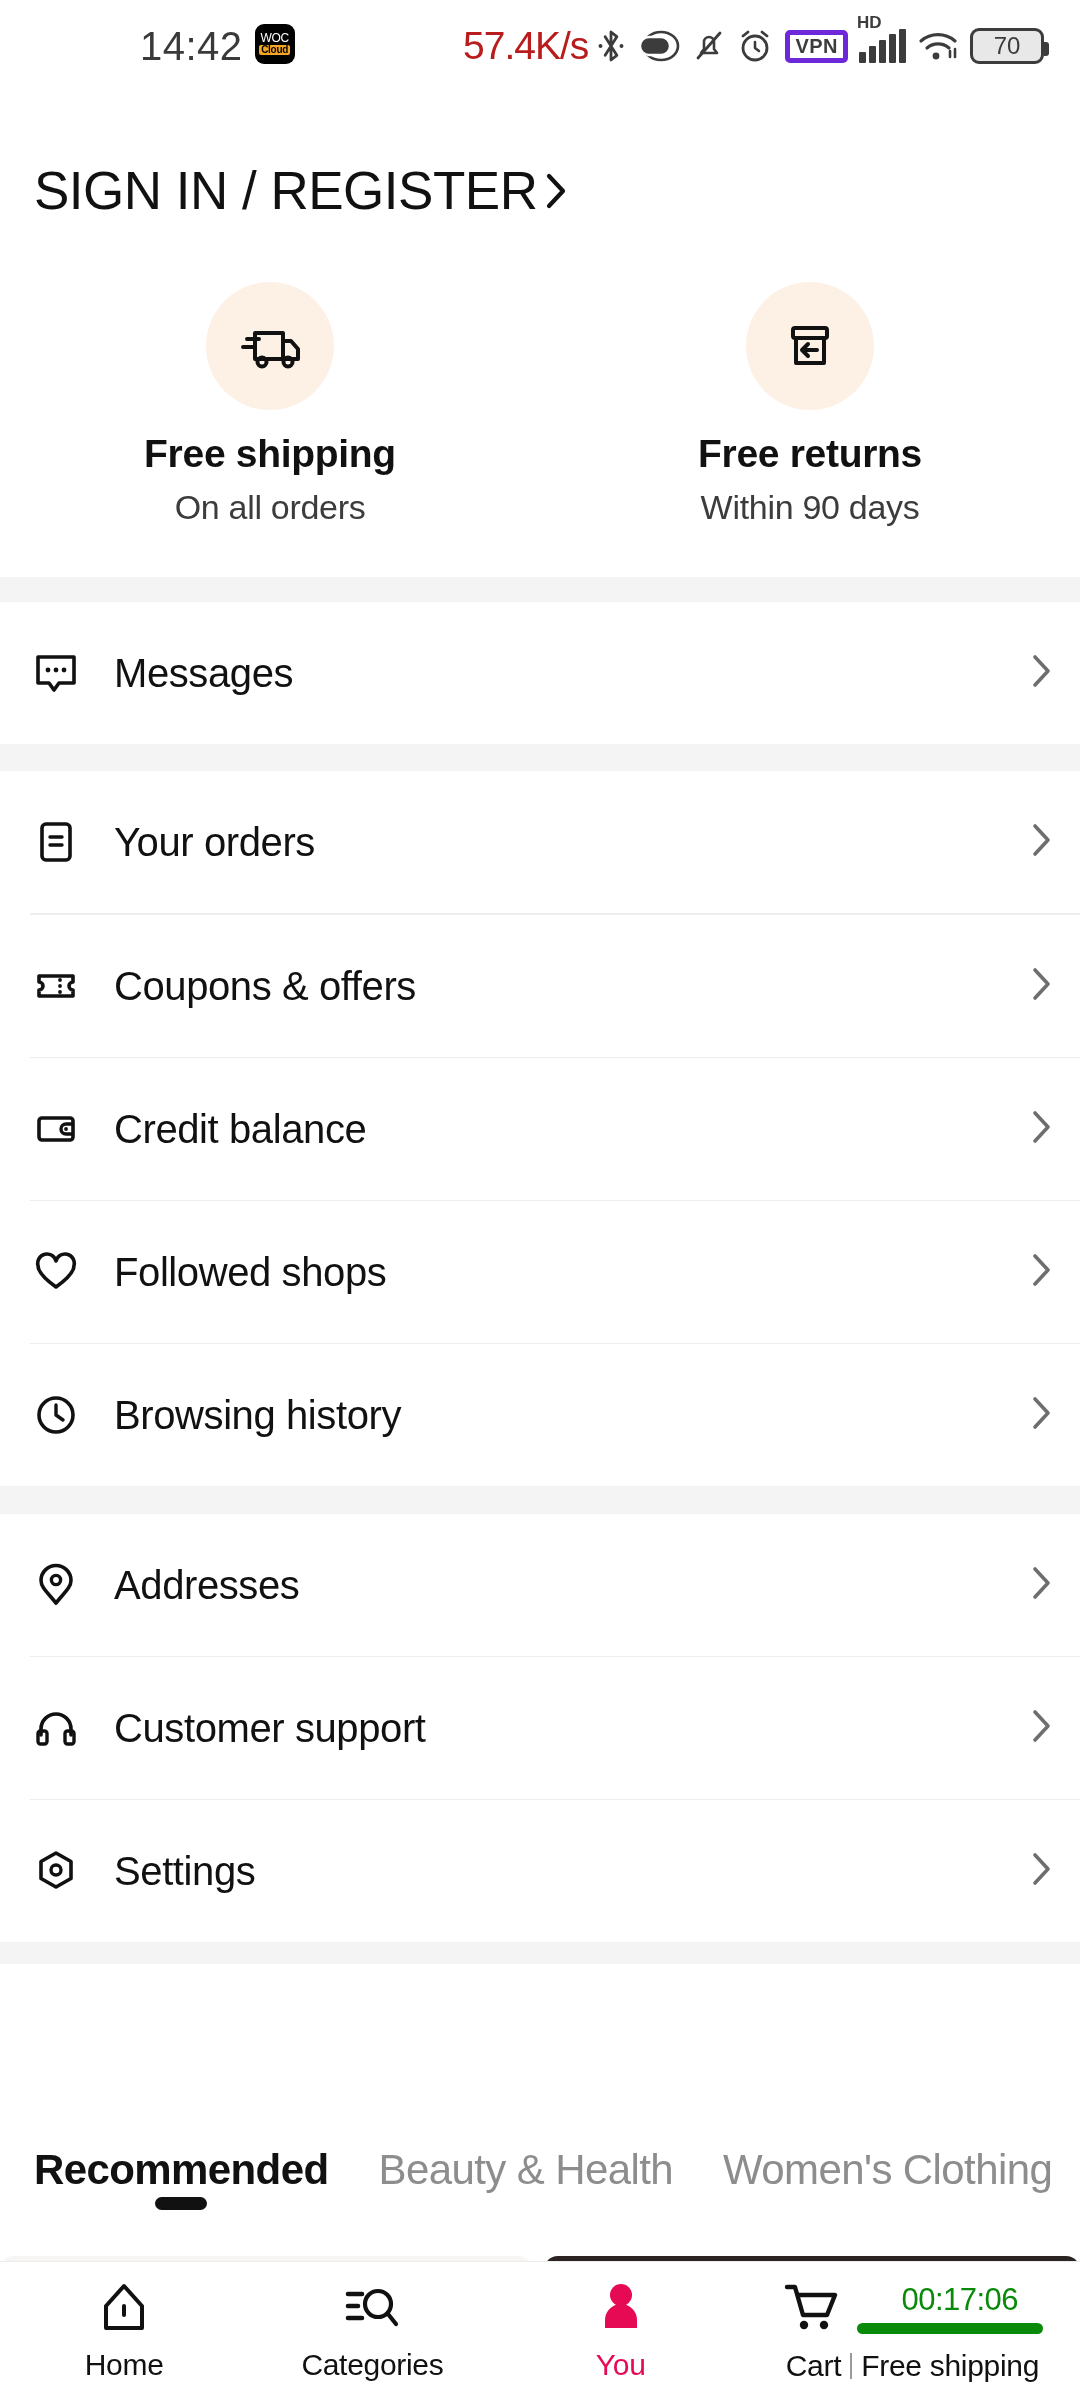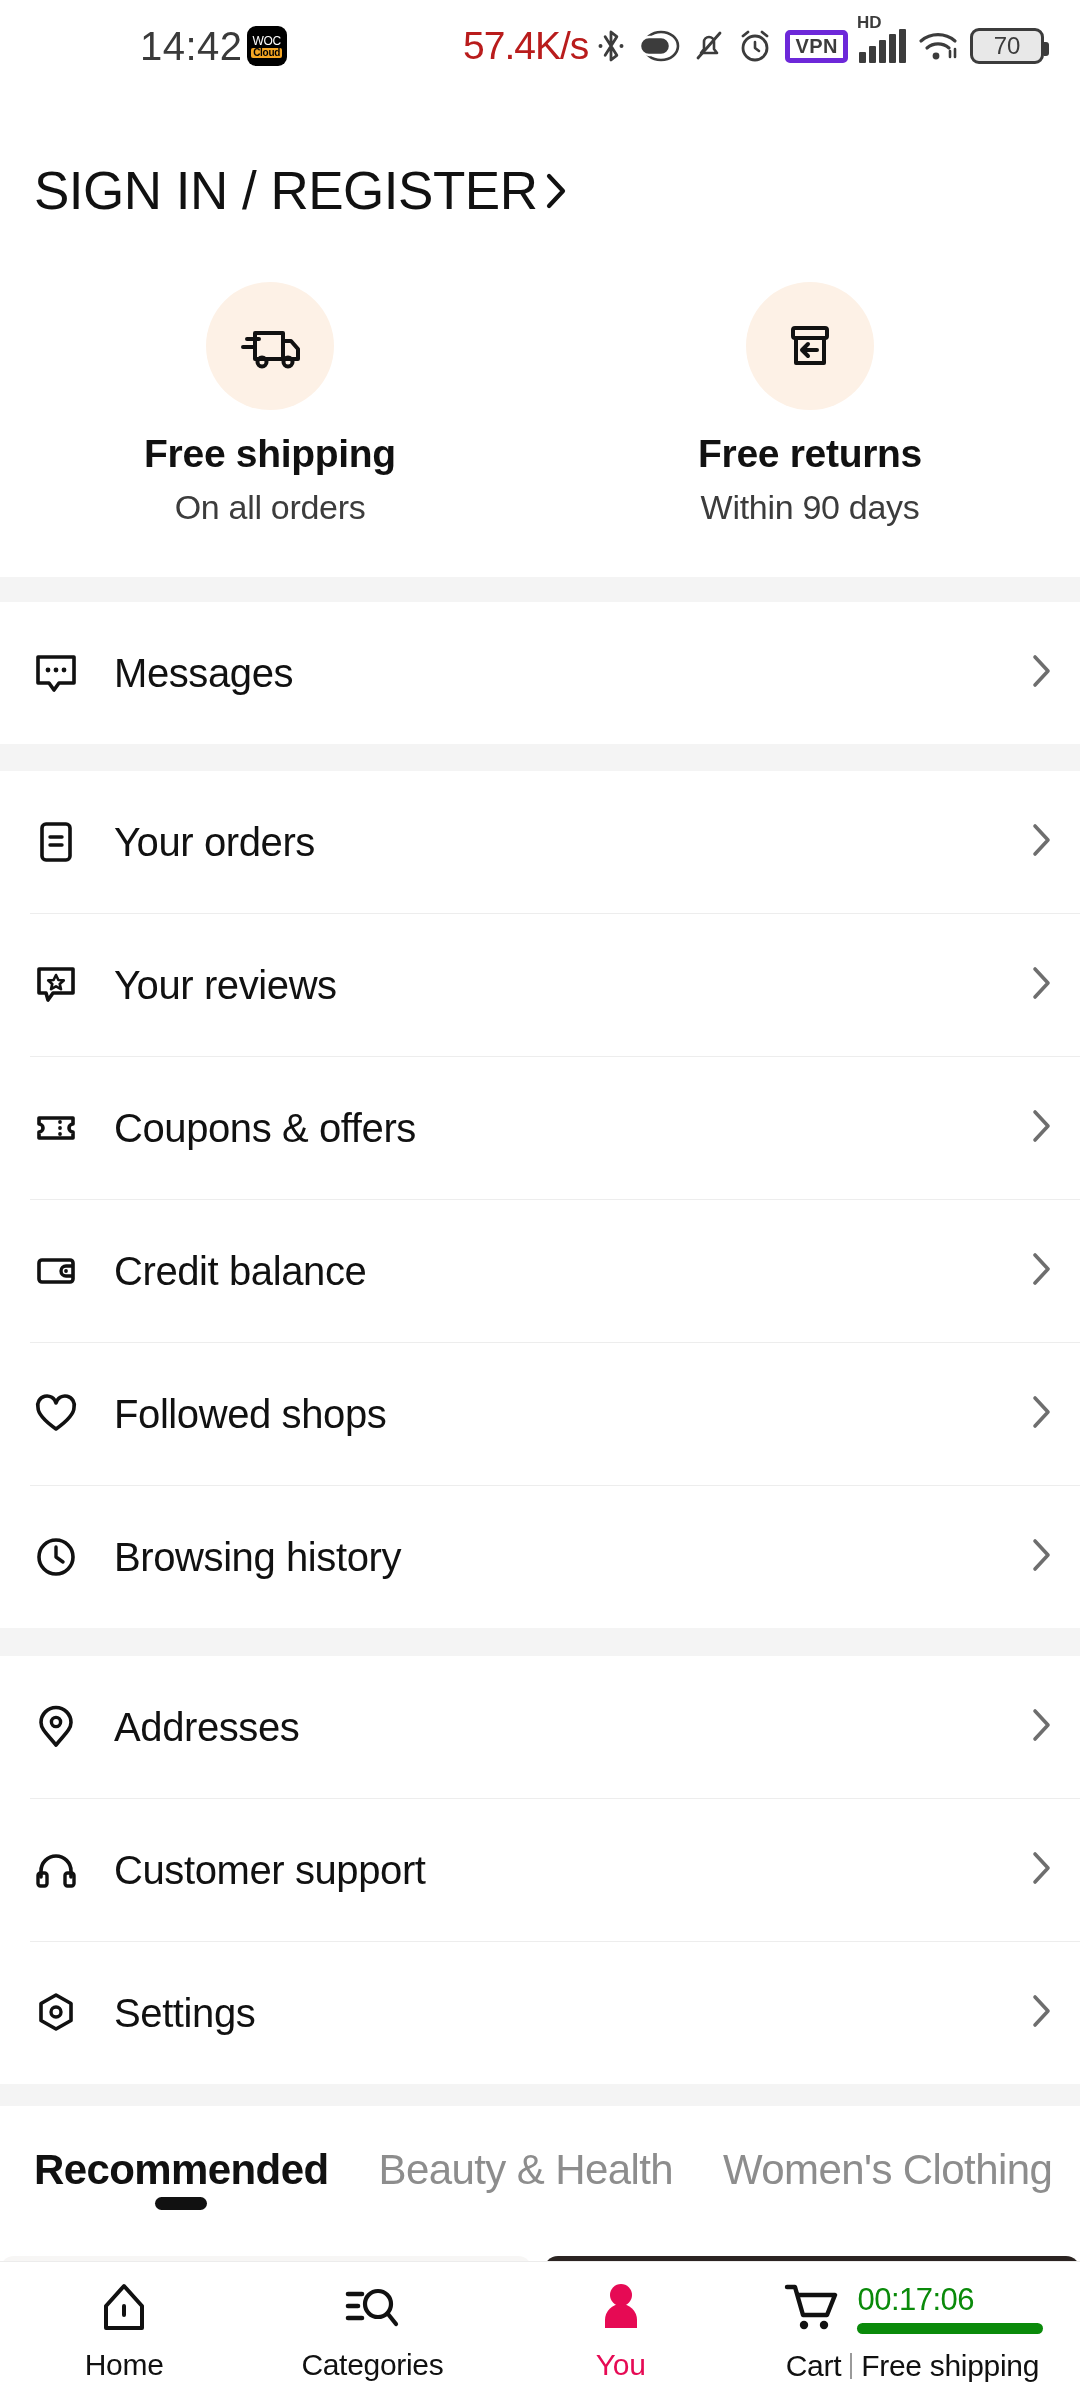--- a/index.html
+++ b/index.html
@@ -9,21 +9,21 @@
     font-family:"Liberation Sans","DejaVu Sans",sans-serif;
     overflow:hidden;
   }
   .screen { position:relative; width:1080px; height:2400px; background:#fff; }
 
   
   .statusbar{
     position:absolute; top:0; left:0; width:1080px; height:92px;
     display:flex; align-items:center; color:#3c3c3c;
   }
-  .sb-left{ display:flex; align-items:center; gap:4px; margin-left:140px; }
+  .sb-left{ display:flex; gap:12px; margin-left:140px; }
   .sb-clock{ font-size:40px; font-weight:400; letter-spacing:.5px; color:#3a3a3a; }
   .sb-badge{
     width:40px;height:40px;border-radius:9px;background:#000;
     display:flex;flex-direction:column;align-items:center;justify-content:center;
     line-height:1;
   }
   .sb-badge .b1{ color:#fff; font-size:12px; font-weight:400; letter-spacing:-.3px;}
   .sb-badge .b2{ color:#000; background:#f5a623; font-size:10px; font-weight:700;
                  padding:0 2px; border-radius:2px; margin-top:1px; letter-spacing:-.3px;}
   .sb-right{ margin-left:auto; margin-right:36px; display:flex; align-items:center; gap:11px; }
@@ -114,21 +114,21 @@
     position:absolute; bottom:0; left:0; width:1080px; height:138px;
     background:#fff; display:flex; align-items:center;
     box-shadow:0 -1px 0 #ececec;
   }
   .nav-item{ flex:1; display:flex; flex-direction:column; align-items:center; gap:10px; }
   .nav-item.cart{ flex:1.35; }
   .nav-label{ font-size:30px; color:#111; letter-spacing:-.3px; }
   .nav-item.active .nav-label{ color:#e60a54; }
   .cart-top{ display:flex; align-items:center; gap:14px; }
   .cart-timer{ display:flex; flex-direction:column; align-items:flex-start; gap:8px; }
-  .timer-text{ font-size:31px; color:#0a8a0a; font-weight:400; letter-spacing:-.5px; line-height:1;}
+  .timer-text{ font-size:31px; color:#0a8a0a; font-weight:400; letter-spacing:-.5px; line-height:1;margin-left:44px;}
   .timer-bar{ width:186px; height:11px; border-radius:6px; background:#0a8a0a; }
   .cart-label{ display:flex; align-items:center; gap:9px; }
   .cart-sep{ width:2px; height:26px; background:#9a9a9a; }
 </style>
 </head>
 <body>
 
 <div class="screen">
 
   <div class="statusbar">
@@ -276,34 +276,20 @@
         </span>
         <span class="rlabel">Your orders</span>
         <span class="rchev">
           <svg width="30" height="44" viewBox="0 0 30 44">
               <path d="M9 8 L22 22 L9 36" fill="none" stroke="#6e6e6e" stroke-width="3.6" stroke-linecap="round" stroke-linejoin="round"></path>
             </svg>
         </span>
       </div>
       <div class="divider"></div>
 
-      <div class="row">
-        <span class="ric">
-          <svg width="52" height="52" viewBox="0 0 52 52">
-            <path d="M9 10 h34 v24 h-20 l-5 7 l-2 -7 h-7 z" fill="none" stroke="#111" stroke-width="3.6" stroke-linejoin="round"></path>
-            <path d="M26 16 l2.4 5 l5.4 .4 l-4.1 3.5 l1.3 5.3 l-5 -2.9 l-5 2.9 l1.3 -5.3 l-4.1 -3.5 l5.4 -.4 z" fill="none" stroke="#111" stroke-width="2.6" stroke-linejoin="round"></path>
-          </svg>
-        </span>
-        <span class="rlabel">Your reviews</span>
-        <span class="rchev">
-          <svg width="30" height="44" viewBox="0 0 30 44">
-              <path d="M9 8 L22 22 L9 36" fill="none" stroke="#6e6e6e" stroke-width="3.6" stroke-linecap="round" stroke-linejoin="round"></path>
-            </svg>
-        </span>
-      </div>
       <div class="divider"></div>
 
       <div class="row">
         <span class="ric">
           <svg width="52" height="52" viewBox="0 0 52 52">
             <path d="M9 16 h34 v6 a4 4 0 0 0 0 8 v6 h-34 v-6 a4 4 0 0 0 0 -8 z" fill="none" stroke="#111" stroke-width="3.6" stroke-linejoin="round"></path>
             <circle cx="30" cy="20" r="1.9" fill="#111"></circle>
               <circle cx="30" cy="26" r="1.9" fill="#111"></circle>
               <circle cx="30" cy="32" r="1.9" fill="#111"></circle>
           </svg>

